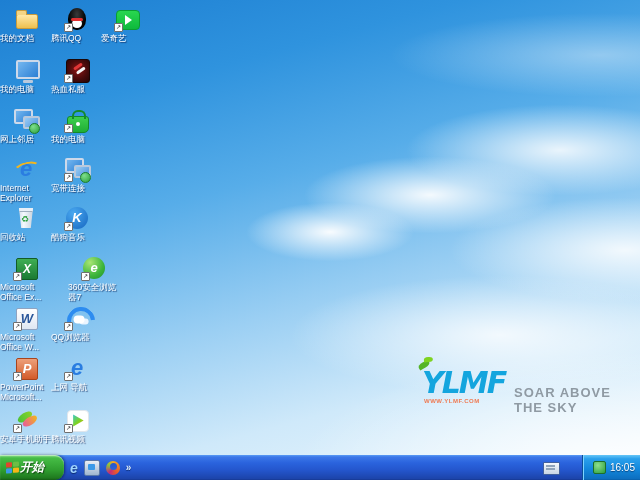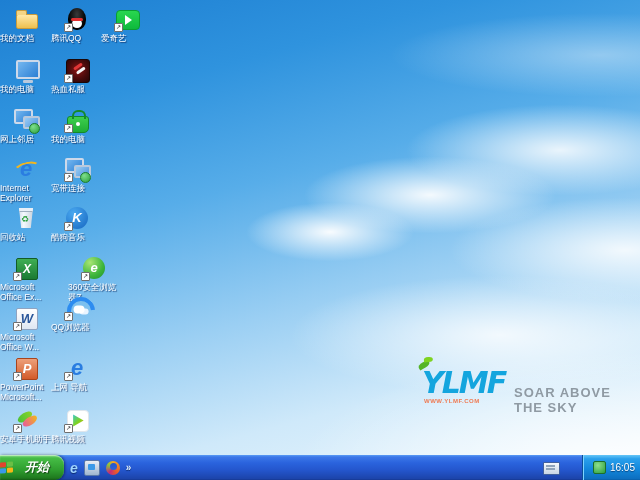--- a/index.html
+++ b/index.html
@@ -147,21 +147,21 @@
     border-radius:50% 50% 50% 0;background:#7ed321;transform:rotate(25deg);}
   .logo-tag{position:absolute;left:92px;top:14px;font-size:13px;font-weight:bold;color:#8f9aa3;letter-spacing:1px;}
   .logo-url{position:absolute;left:2px;top:27px;font-size:6px;font-weight:bold;color:#ef7a52;letter-spacing:.5px;}
 
   
   .taskbar{position:absolute;left:0;bottom:0;width:640px;height:25px;
     background:linear-gradient(180deg,#5a9cf5 0,#3c77e8 2px,#2a63dd 8px,#2456cd 60%,#1c44aa 95%,#15378f 100%);}
   .start{position:absolute;left:0;top:0;height:25px;width:64px;border-radius:0 9px 9px 0;
     background:linear-gradient(180deg,#8ade8a 0%,#46bd46 12%,#2f9e2f 60%,#1f7a1f 92%,#145c14 100%);
     box-shadow:inset 0 1px 1px rgba(255,255,255,.5), 1px 0 3px rgba(0,0,30,.5);
-    display:flex;align-items:center;gap:12px;box-sizing:border-box;cursor:pointer;}
+    display:flex;align-items:center;gap:1px;padding-left:6px;box-sizing:border-box;cursor:pointer;}
   .flag{width:13px;height:12px;display:grid;grid-template-columns:6px 6px;grid-template-rows:5px 5px;gap:1px;
     transform:skewY(-6deg);}
   .flag i{display:block;border-radius:1px;}
   .flag i:nth-child(1){background:#e1442e;} .flag i:nth-child(2){background:#6cbe45;}
   .flag i:nth-child(3){background:#3a99e8;} .flag i:nth-child(4){background:#f6b717;}
   .start-label{color:#fff;font-weight:bold;font-style:italic;font-size:12px;text-shadow:1px 1px 1px rgba(0,0,0,.5);}
 
   .qlaunch{position:absolute;left:70px;top:0;height:25px;display:flex;align-items:center;gap:6px;}
   .ql-ie{font-style:italic;font-weight:900;font-size:14px;color:#9fd4ff;text-shadow:0 1px 1px #0a2a6e;cursor:pointer;}
   .ql-box{width:14px;height:14px;border-radius:2px;background:linear-gradient(180deg,#e8eef6,#9fb6cf);
@@ -285,21 +285,21 @@
     <div class="lbl">360安全浏览器7</div>
   </div>
 
   <div class="cell" style="left:0;top:305px">
     <div class="ico">
         <i class="i-doc"></i>
         <span class="sc"></span>
       </div>
     <div class="lbl">Microsoft Office W...</div>
   </div>
-  <div class="cell" style="left:51px;top:295px">
+  <div class="cell" style="left:51px;top:305px">
     <div class="ico">
         <i class="i-qqb"></i>
         <span class="sc"></span>
       </div>
     <div class="lbl">QQ浏览器</div>
   </div>
 
   <div class="cell" style="left:0;top:355px">
     <div class="ico">
         <i class="i-ppt"></i>

